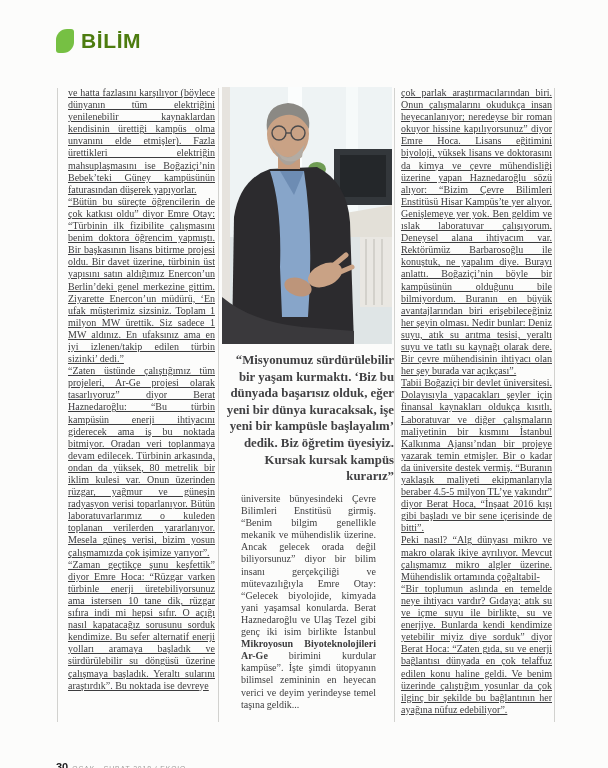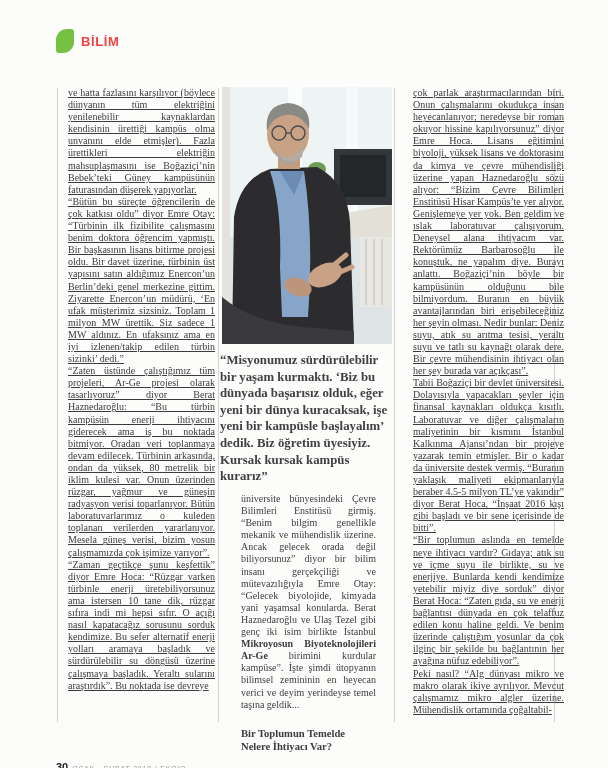--- a/index.html
+++ b/index.html
@@ -1,28 +1,28 @@
 <!DOCTYPE html>
 <html><head>
 <meta charset="utf-8">
 <style>
   html,body{margin:0;padding:0;background:#e9e9e9;}
   .page{position:relative;width:608px;height:768px;background:#fcfcfb;overflow:hidden;
         font-family:"Liberation Serif", serif;color:#3c3c3e;}
   .header{position:absolute;left:56px;top:29px;display:flex;align-items:center;gap:7px;}
   .green-mark{width:18px;height:24px;background:#76c043;border-radius:11px 3px 11px 3px;}
-  .section-label{font-family:"Liberation Sans",sans-serif;font-weight:bold;font-size:13px;
-                 color:#ef4444;letter-spacing:0.6px;}
+  .section-label{font-family:"Liberation Sans",sans-serif;font-weight:bold;font-size:21px;
+                 color:#4d7c0f;letter-spacing:0.6px;}
   .vline{position:absolute;top:88px;height:634px;width:1px;background:#d2d2cf;}
   .col{position:absolute;top:87px;text-align:justify;font-size:10px;line-height:12.1px;text-decoration:underline;}
   .col p{margin:0;}
   .col-left{left:68px;width:147px;}
-  .col-right{left:413px;width:151px;}
+  .col-right{left:401px;width:151px;}
   .photo-frame{position:absolute;left:222px;top:87px;width:170px;height:257px;overflow:hidden;}
-  .pull-quote{position:absolute;left:220px;top:352px;width:174px;text-align:left;
+  .pull-quote{position:absolute;left:220px;top:352px;width:174px;text-align:right;
               font-weight:bold;font-size:12.8px;line-height:16.6px;color:#414143;}
   .col-mid-text{position:absolute;left:225px;top:477px;width:167px;text-align:justify;
                 font-size:10px;line-height:12.1px;}
   .col-mid-text p{margin:16px;}
   .mid-heading{font-weight:bold;font-size:10.6px;line-height:13.5px;margin-top:9px;margin-bottom:2px;
                text-align:left;}
   .footer{position:absolute;left:56px;top:761px;display:flex;align-items:baseline;gap:4px;}
   .page-number{font-family:"Liberation Sans",sans-serif;font-weight:bold;font-size:11px;color:#1d1d1f;}
   .issue-info{font-family:"Liberation Sans",sans-serif;font-size:6.8px;color:#9a9a98;
               letter-spacing:0.9px;}
@@ -92,28 +92,27 @@
       <line x1="116" y1="186" x2="130" y2="180" stroke="#c9a285" stroke-width="5" stroke-linecap="round"></line>
 
       <path d="M0 257 L0 210 Q30 235 80 240 L132 244 L132 257 Z" fill="#3a393c"></path>
     </svg>
   </div>
 
   <div class="pull-quote">“Misyonumuz sürdürülebilir bir yaşam kurmaktı. ‘Biz bu dünyada başarısız olduk, eğer yeni bir dünya kuracaksak, işe yeni bir kampüsle başlayalım’ dedik. Biz öğretim üyesiyiz. Kursak kursak kampüs kurarız”</div>
 
   <div class="col-mid-text">
     <p><span>üniversite bünyesindeki Çevre Bilimleri Enstitüsü girmiş. “Benim bilgim genellikle mekanik ve mühendislik üzerine. Ancak gelecek orada değil biliyorsunuz” diyor bir bilim insanı gerçekçiliği ve mütevazılığıyla Emre Otay: “Gelecek biyolojide, kimyada yani yaşamsal konularda. Berat Haznedaroğlu ve Ulaş Tezel gibi genç iki isim birlikte İstanbul </span><b>Mikroyosun Biyoteknolojileri Ar-Ge</b><span> birimini kurdular kampüse”. İşte şimdi ütopyanın bilimsel zemininin en heyecan verici ve deyim yerindeyse temel taşına geldik...</span></p>
-    <p class="mid-heading">Bir Toplumun Temelde Nelere İhtiyacı Var?</p>
   </div>
 
   <div class="col col-right">
     <p>çok parlak araştırmacılarından biri. Onun çalışmalarını okudukça insan heyecanlanıyor; neredeyse bir roman okuyor hissine kapılıyorsunuz” diyor Emre Hoca. Lisans eğitimini biyoloji, yüksek lisans ve doktorasını da kimya ve çevre mühendisliği üzerine yapan Haznedaroğlu sözü alıyor: “Bizim Çevre Bilimleri Enstitüsü Hisar Kampüs’te yer alıyor. Genişlemeye yer yok. Ben geldim ve ıslak laboratuvar çalışıyorum. Deneysel alana ihtiyacım var. Rektörümüz Barbarosoğlu ile konuştuk, ne yapalım diye. Burayı anlattı. Boğaziçi’nin böyle bir kampüsünün olduğunu bile bilmiyordum. Buranın en büyük avantajlarından biri erişebileceğiniz her şeyin olması. Nedir bunlar: Deniz suyu, atık su arıtma tesisi, yeraltı suyu ve tatlı su kaynağı olarak dere. Bir çevre mühendisinin ihtiyacı olan her şey burada var açıkçası”.</p>
     <p>Tabii Boğaziçi bir devlet üniversitesi. Dolayısıyla yapacakları şeyler için finansal kaynakları oldukça kısıtlı. Laboratuvar ve diğer çalışmaların maliyetinin bir kısmını İstanbul Kalkınma Ajansı’ndan bir projeye yazarak temin etmişler. Bir o kadar da üniversite destek vermiş. “Buranın yaklaşık maliyeti ekipmanlarıyla beraber 4.5-5 milyon TL’ye yakındır” diyor Berat Hoca, “İnşaat 2016 kışı gibi başladı ve bir sene içerisinde de bitti”.</p>
+    <p>Peki nasıl? “Alg dünyası mikro ve makro olarak ikiye ayrılıyor. Mevcut çalışmamız mikro algler üzerine. Mühendislik ortamında çoğaltabil-</p>
     <p>“Bir toplumun aslında en temelde neye ihtiyacı vardır? Gıdaya; atık su ve içme suyu ile birlikte, su ve enerjiye. Bunlarda kendi kendimize yetebilir miyiz diye sorduk” diyor Berat Hoca: “Zaten gıda, su ve enerji bağlantısı dünyada en çok telaffuz edilen konu haline geldi. Ve benim üzerinde çalıştığım yosunlar da çok ilginç bir şekilde bu bağlantının her ayağına nüfuz edebiliyor”.</p>
-    <p>Peki nasıl? “Alg dünyası mikro ve makro olarak ikiye ayrılıyor. Mevcut çalışmamız mikro algler üzerine. Mühendislik ortamında çoğaltabil-</p>
   </div>
 
   <div class="footer">
     <span class="page-number">30</span>
     <span class="issue-info">OCAK - ŞUBAT 2018 / EKOIQ</span>
   </div>
 
 </div>
 
 </body></html>

